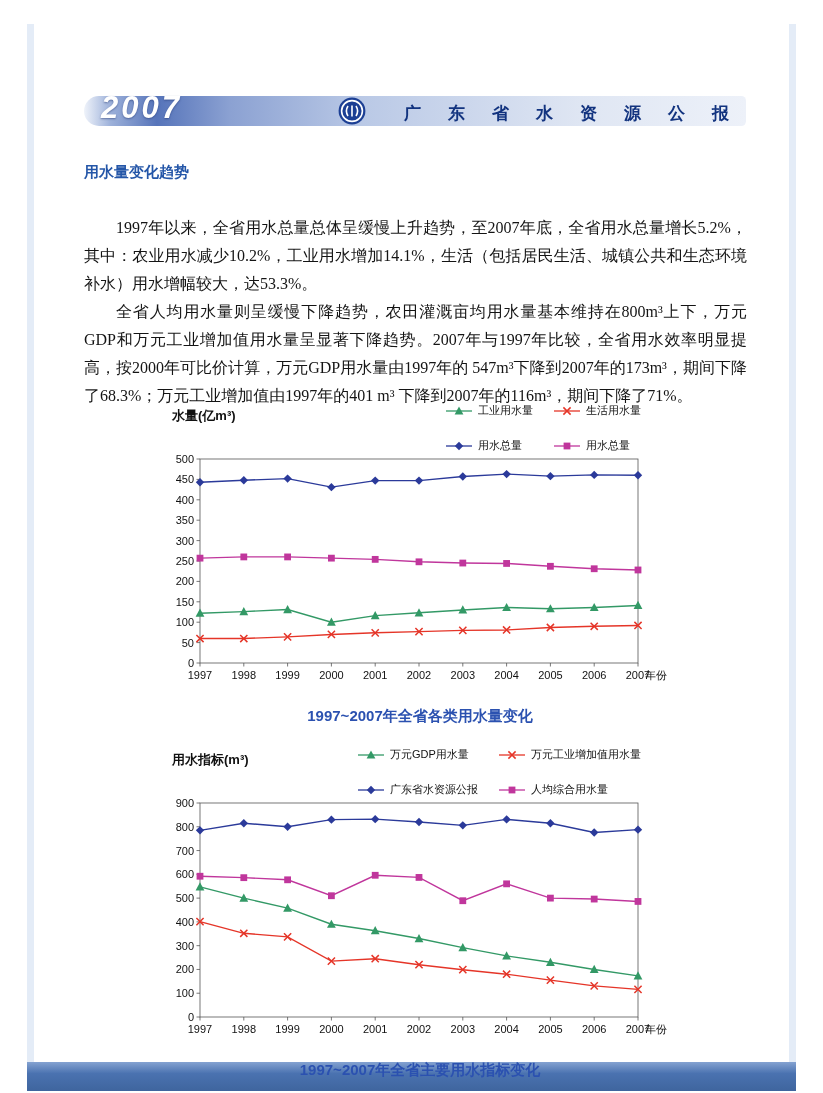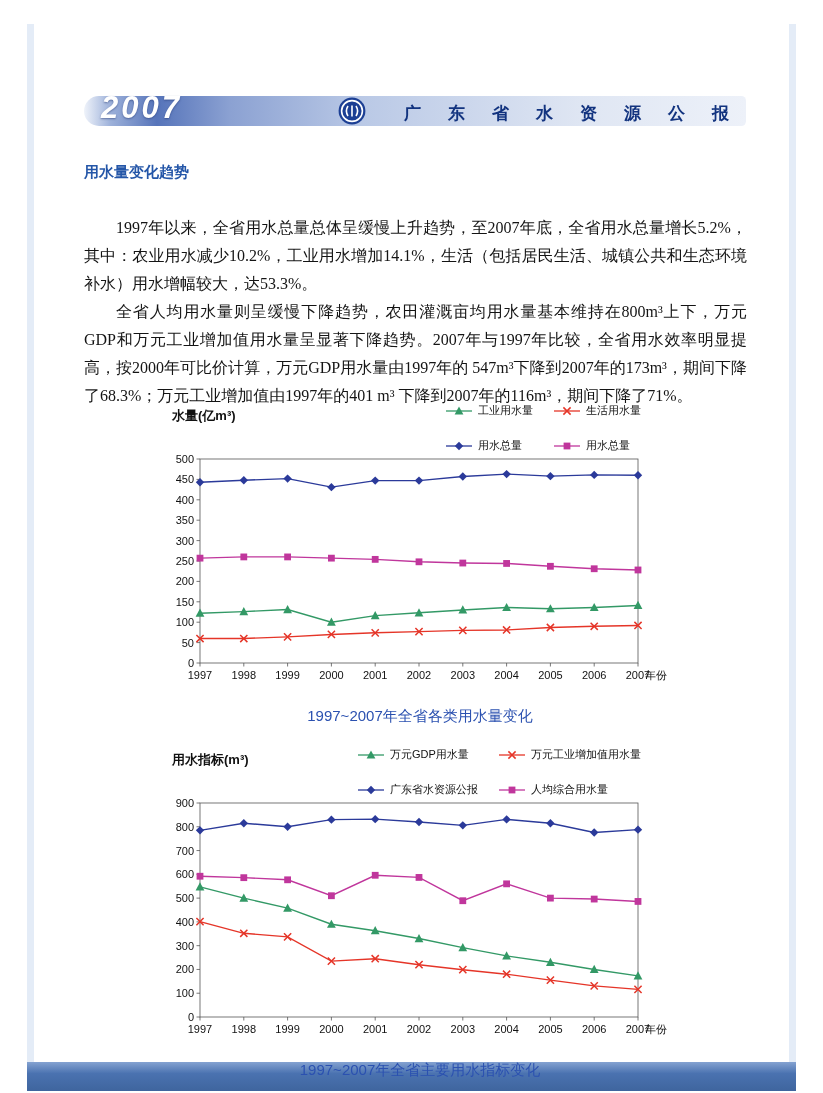--- a/index.html
+++ b/index.html
@@ -25,21 +25,21 @@
   .content p{margin:0;font-family:"Liberation Serif",serif;font-size:16px;line-height:28px;color:#141414;
       text-align:justify;text-indent:2em;}
 
   .chart-block{position:absolute;width:524px;}
   #chart1{left:158px;top:403px;}
   #chart2{left:158px;top:747px;}
   .chart-head{display:flex;align-items:flex-start;min-height:34px;}
   .chart-ylabel{font-size:13px;font-weight:bold;color:#111;padding-left:14px;padding-top:4px;white-space:nowrap;}
   .legend{display:grid;grid-template-columns:auto auto;column-gap:30px;row-gap:4px;margin-left:auto;margin-right:41px;gap:20px;}
   .legend-item{display:flex;align-items:center;gap:5px;font-size:11px;color:#111;white-space:nowrap;}
-  .chart-title{text-align:center;font-size:15px;font-weight:normal;color:#2b51b0;margin-top:10px;}
+  .chart-title{text-align:center;font-size:15px;font-weight:bold;color:#2b51b0;margin-top:10px;}
   svg text.tick{font-family:"Liberation Sans",sans-serif;font-size:11px;fill:#111;}
 </style>
 </head>
 <body>
 
 <div class="page">
 
   <div class="edge edge-left"></div>
   <div class="edge edge-right"></div>
   <div class="footer-bar"></div>

